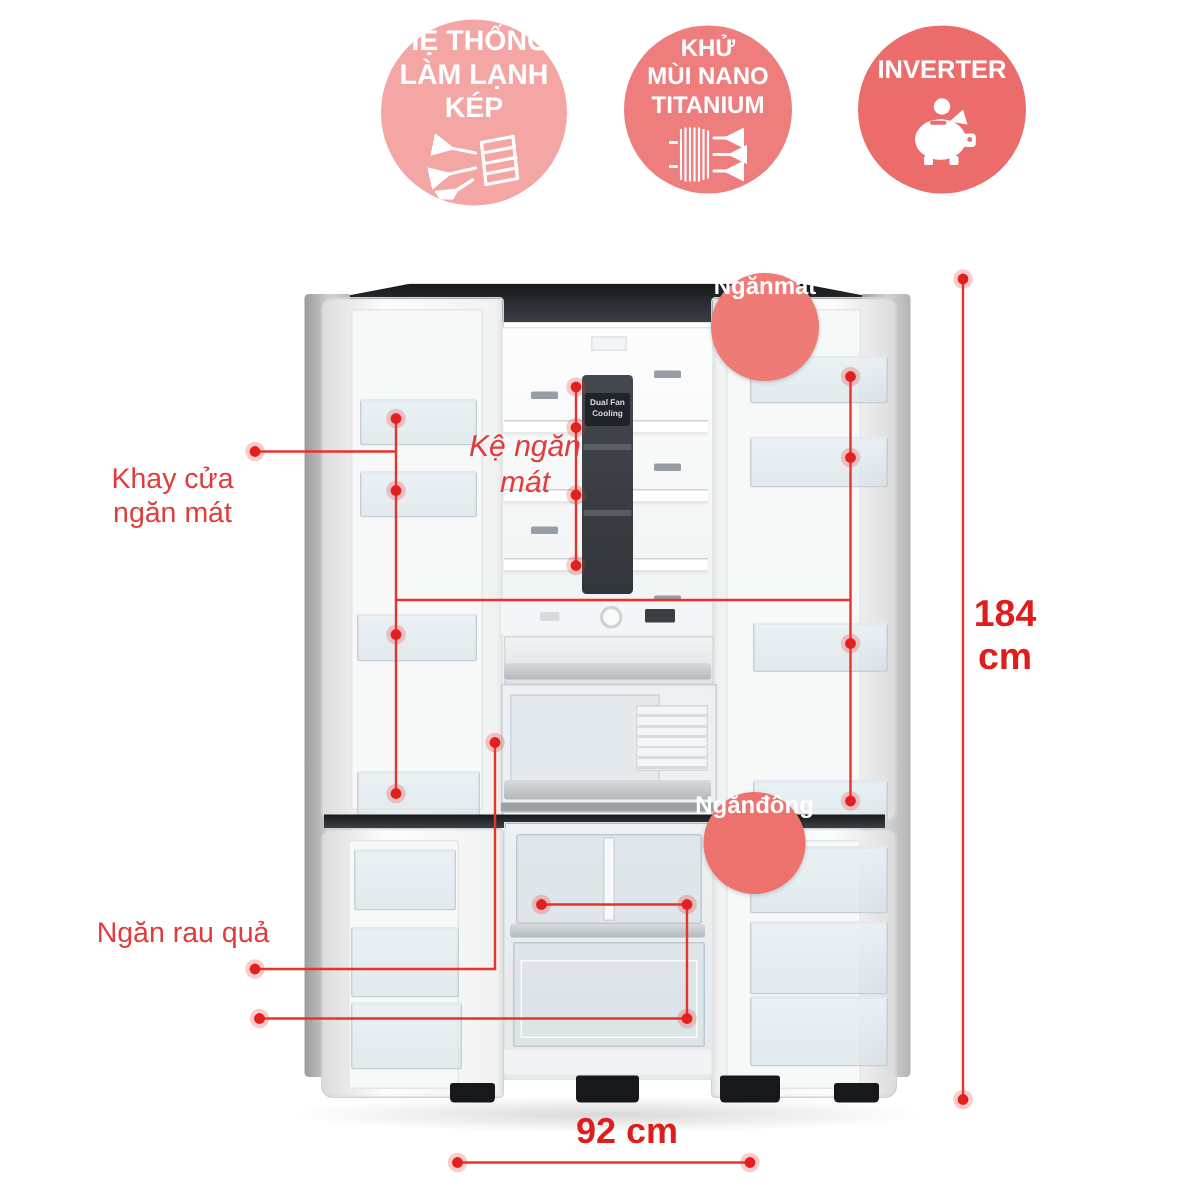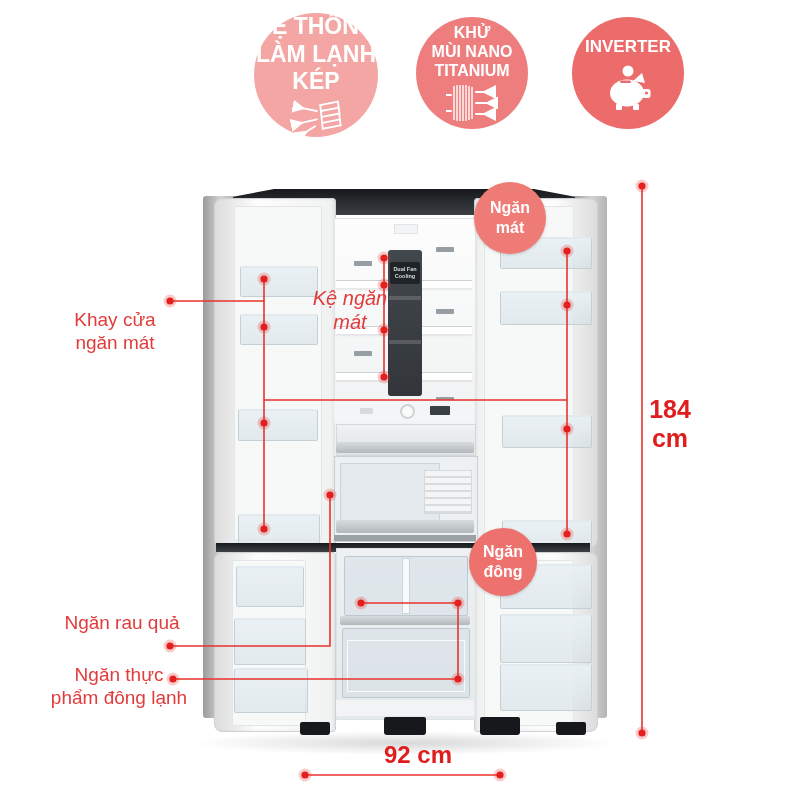--- a/index.html
+++ b/index.html
@@ -5,21 +5,21 @@
   html,body{margin:0;padding:0;background:#fff;}
   .canvas{position:relative;width:800px;height:800px;background:#fff;overflow:hidden;
           font-family:"Liberation Sans",sans-serif;}
   .abs{position:absolute;}
 
   
   .badge{position:absolute;border-radius:50%;color:#fff;text-align:center;font-weight:bold;
          display:flex;flex-direction:column;align-items:center;justify-content:center;}
   .badge .line{display:block;}
   .b1{left:98px;top:12px;width:124px;height:124px;background:#e25c5c;font-size:16.5px;line-height:1.18;}
-  .b2{left:254px;top:13px;width:124px;height:124px;background:#f3a6a4;font-size:23px;line-height:1.2;}
+  .b2{left:254px;top:13px;width:124px;height:124px;background:#f3a6a4;font-size:19px;line-height:1.2;}
   .b3{left:416px;top:17px;width:112px;height:112px;background:#ee7e7e;font-size:16px;line-height:1.18;}
   .b4{left:572px;top:17px;width:112px;height:112px;background:#ec6b6b;font-size:17px;}
   .icon-row{display:flex;align-items:flex-end;justify-content:center;margin-top:2px;}
   .big-num{font-size:42px;line-height:.85;font-weight:bold;}
 
   
   .shadow{background:radial-gradient(ellipse at center,rgba(40,40,40,.18),rgba(40,40,40,0) 70%);}
   .wall{background:linear-gradient(90deg,#9b9b9b,#d2d2d2 55%,#b4b4b4);border-radius:3px;}
   .darkband{background:linear-gradient(180deg,#17191c,#3c4045);}
   .topband{clip-path:polygon(0 30%,12% 0,88% 0,100% 30%,100% 100%,0 100%);}
@@ -50,21 +50,21 @@
   .glyph{background:#d8dbdd;border-radius:1px;}
   .dial{border:2px solid #cdd2d5;border-radius:50%;background:#f8f9f9;}
   .display{background:#3a3f44;border-radius:1px;}
 
   
   .ann{position:absolute;left:0;top:0;pointer-events:none;}
   .callout{position:absolute;color:#e23b3b;font-size:19px;line-height:1.2;text-align:center;z-index:60;}
   .callout.big{font-size:20px;font-style:italic;}
   .dim{position:absolute;color:#e01d1d;font-weight:bold;font-size:25px;line-height:1.15;text-align:center;z-index:60;}
   .fbadge{position:absolute;border-radius:50%;color:#fff;font-weight:bold;font-size:16px;line-height:1.25;
-          text-align:center;display:flex;flex-direction:column;justify-content:center;z-index:55;
+          text-align:center;display:flex;flex-direction:row;justify-content:center;z-index:55;
           box-shadow:0 1px 3px rgba(0,0,0,.18);}
   .fbadge.fresh{left:474px;top:182px;width:72px;height:72px;background:#ee7b76;}
   .fbadge.frz{left:469px;top:528px;width:68px;height:68px;background:#ed726e;}
 </style>
 </head>
 <body>
 
 <div class="canvas">
 
 
@@ -260,24 +260,20 @@
 
   <div class="callout" style="left:50px;top:309px;width:130px">
     <span style="display:block">Khay cửa</span>
     <span style="display:block">ngăn mát</span>
   </div>
   <div class="callout big" style="left:304px;top:286px;width:92px">
     <span style="display:block">Kệ ngăn</span>
     <span style="display:block">mát</span>
   </div>
   <div class="callout" style="left:46px;top:612px;width:152px">Ngăn rau quả</div>
-  <div class="callout" style="left:28px;top:664px;width:182px">
-    <span style="display:block">Ngăn thực</span>
-    <span style="display:block">phẩm đông lạnh</span>
-  </div>
 
   <div class="dim" style="left:644px;top:395px;width:52px">
     <span style="display:block">184</span>
     <span style="display:block">cm</span>
   </div>
   <div class="dim" style="left:358px;top:741px;width:120px;font-size:24px">92 cm</div>
 
 </div>
 
 </body></html>

